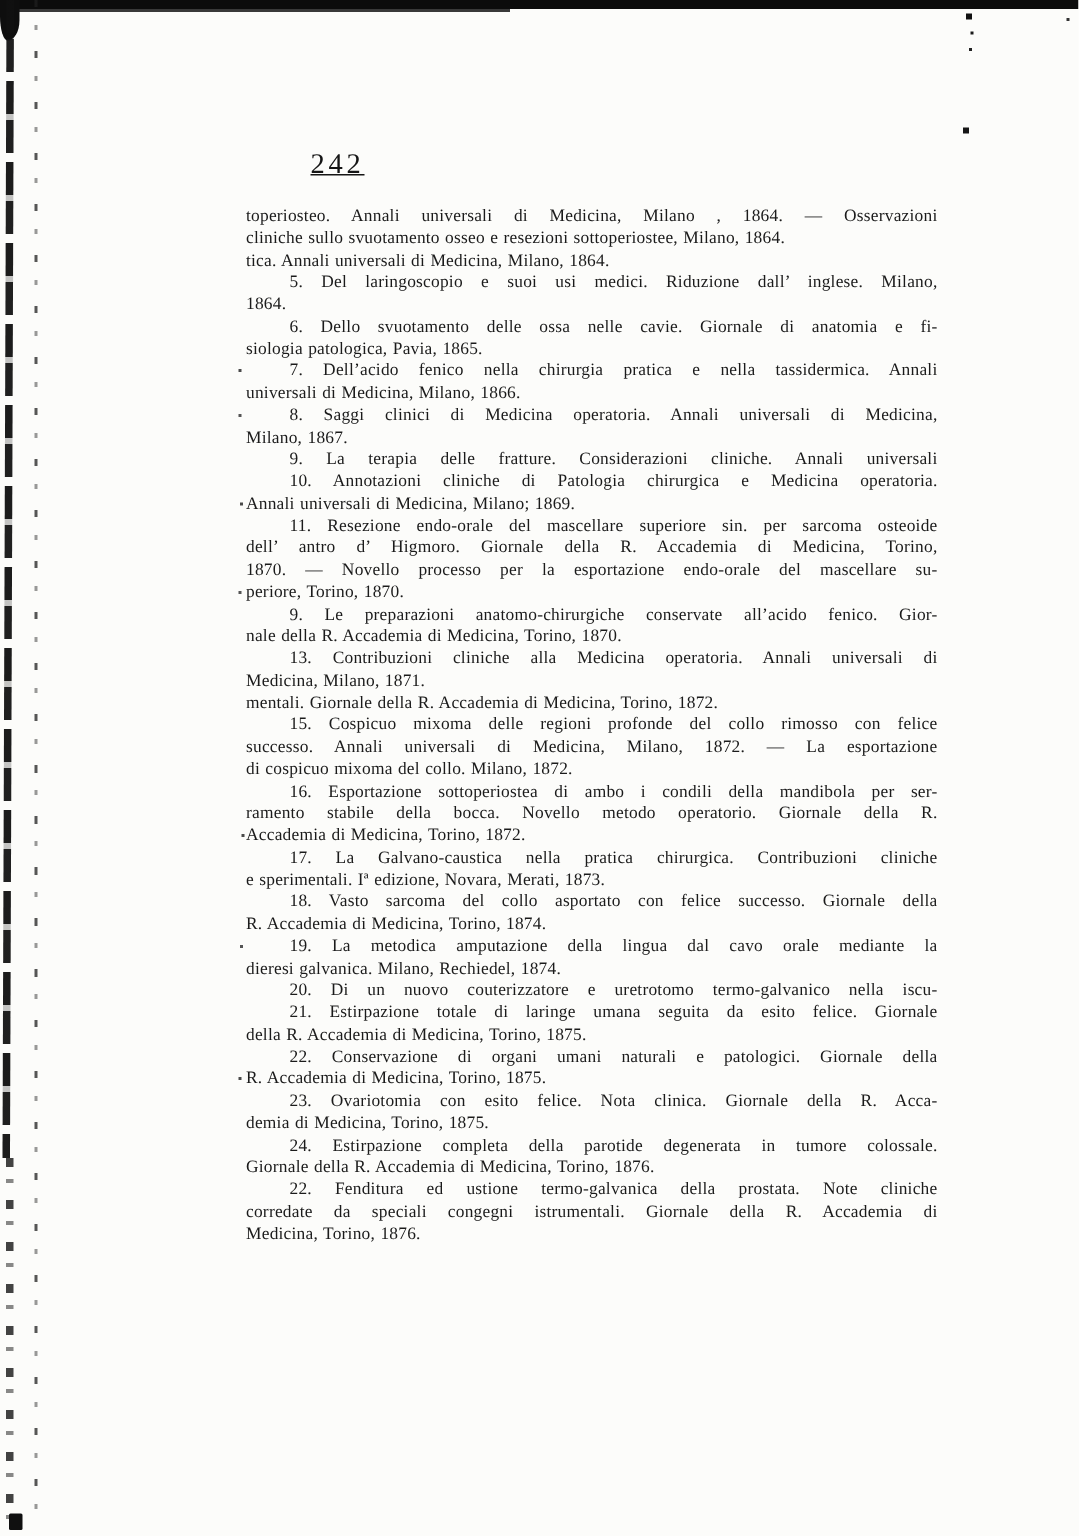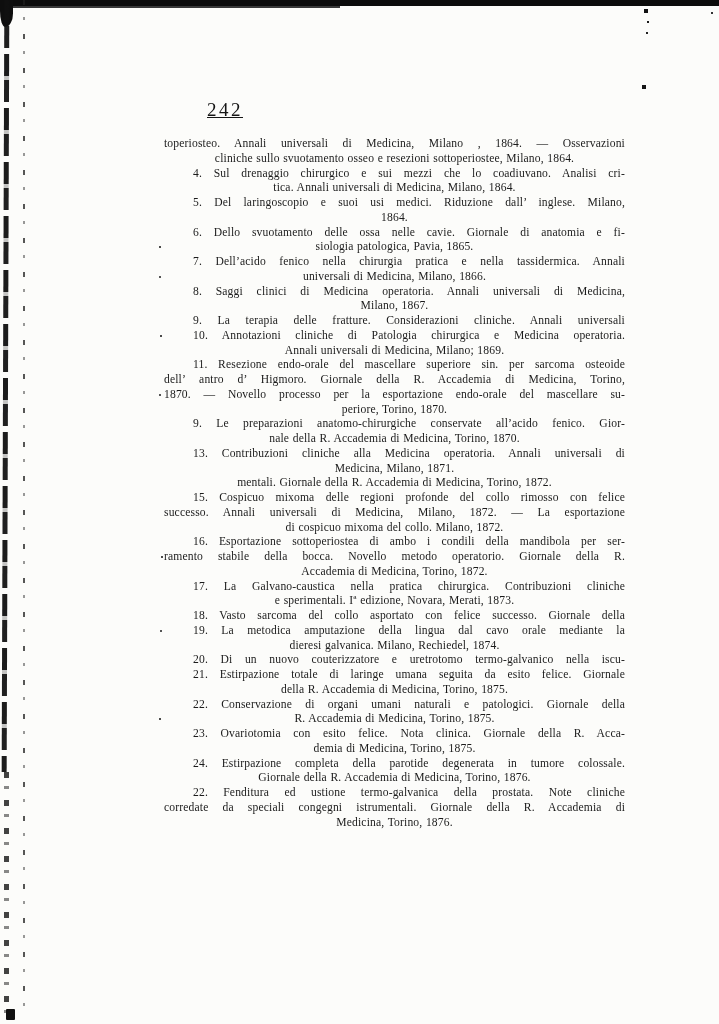--- a/index.html
+++ b/index.html
@@ -21,21 +21,21 @@
      box-shadow:2px 11px 0 -1px #1a1a1a,1px 22px 0 -1px #222,3px 47px 0 -2px #1a1a1a,
                 -2px 76px 0 0 #161616,66px 2px 0 -1px #333,70px 20px 0 -2px #444;}
   .margin-dots{position:absolute;left:159px;top:246px;width:2px;height:2px;background:#4a4a4a;
      box-shadow:0 30px 0 0 #555,1px 89px 0 0 #4a4a4a,0 148px 0 0 #555,
                 2px 310px 0 0 #4a4a4a,1px 384px 0 0 #555,0 472px 0 0 #4a4a4a;}
   .bottom-blob{position:absolute;left:6px;top:1009px;width:9px;height:11px;background:#101010;border-radius:1px;}
   
   .page-number{position:absolute;left:207px;top:99px;font-size:19px;letter-spacing:2.5px;color:#151515;text-decoration:underline;}
   .text-block{position:absolute;left:164px;top:137px;width:461px;}
   .line{height:14.75px;line-height:14.75px;font-size:11.6px;color:#1b1b1b;
-        letter-spacing:.15px;word-spacing:.5px;white-space:normal;text-align:center;}
+        letter-spacing:.15px;word-spacing:.5px;white-space:normal;text-align:left;}
   .line.just{text-align:justify;text-align-last:justify;}
   .line.indent{padding-left:29px;}
 </style>
 </head>
 <body>
 
 <div class="page">
   <div class="top-band"></div>
   <div class="top-band2"></div>
   <div class="corner-blob"></div>
@@ -47,21 +47,20 @@
   <div class="bottom-blob"></div>
 
   <div class="page-number">242</div>
 
   <div class="text-block">
 
       <div class="line just">toperiosteo. Annali universali di Medicina, Milano , 1864. — Osservazioni</div>
 
       <div class="line">cliniche sullo svuotamento osseo e resezioni sottoperiostee, Milano, 1864.</div>
 
-      <div class="line indent just">4. Sul drenaggio chirurgico e sui mezzi che lo coadiuvano. Analisi cri-</div>
 
       <div class="line">tica. Annali universali di Medicina, Milano, 1864.</div>
 
       <div class="line indent just">5. Del laringoscopio e suoi usi medici. Riduzione dall’ inglese. Milano,</div>
 
       <div class="line">1864.</div>
 
       <div class="line indent just">6. Dello svuotamento delle ossa nelle cavie. Giornale di anatomia e fi-</div>
 
       <div class="line">siologia patologica, Pavia, 1865.</div>
@@ -111,20 +110,21 @@
       <div class="line just">ramento stabile della bocca. Novello metodo operatorio. Giornale della R.</div>
 
       <div class="line">Accademia di Medicina, Torino, 1872.</div>
 
       <div class="line indent just">17. La Galvano-caustica nella pratica chirurgica. Contribuzioni cliniche</div>
 
       <div class="line">e sperimentali. Iª edizione, Novara, Merati, 1873.</div>
 
       <div class="line indent just">18. Vasto sarcoma del collo asportato con felice successo. Giornale della</div>
 
+      <div class="line">R. Accademia di Medicina, Torino, 1874.</div>
 
       <div class="line indent just">19. La metodica amputazione della lingua dal cavo orale mediante la</div>
 
       <div class="line">dieresi galvanica. Milano, Rechiedel, 1874.</div>
 
       <div class="line indent just">20. Di un nuovo couterizzatore e uretrotomo termo-galvanico nella iscu-</div>
 
 
       <div class="line indent just">21. Estirpazione totale di laringe umana seguita da esito felice. Giornale</div>
 

